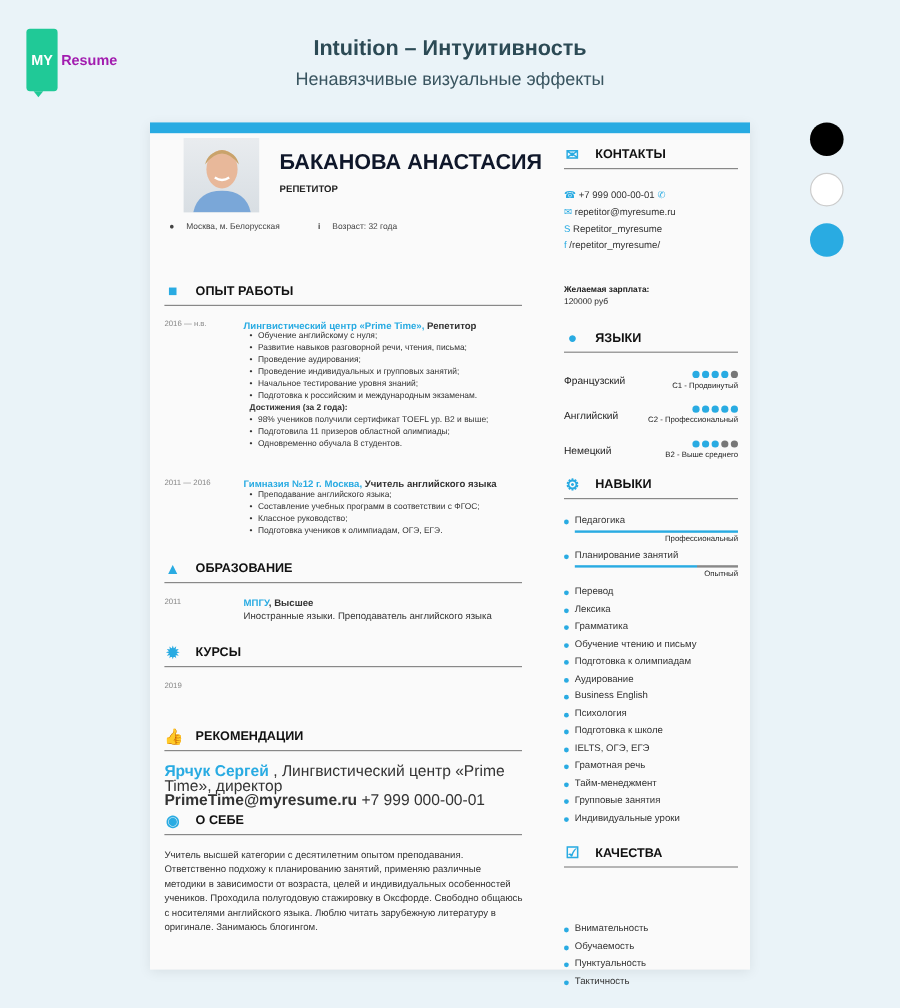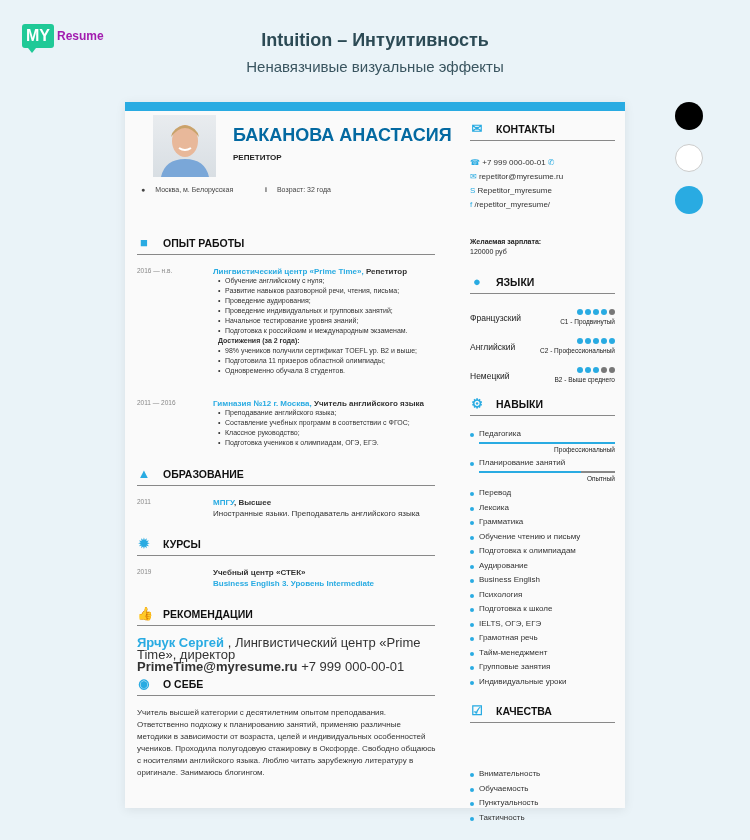--- a/index.html
+++ b/index.html
@@ -1,37 +1,37 @@
 <!DOCTYPE html>
 <html><head>
 <meta charset="utf-8">
 <style>
   * { box-sizing: border-box; margin: 0; padding: 0; }
   body { width: 750px; height: 840px; background: #eaf3f8; font-family: "Liberation Sans", sans-serif; position: relative; overflow: hidden; color: #222; }
   .logo { position: absolute; left: 22px; top: 24px; display: flex; align-items: center; gap: 3px; }
-  .logo-badge { background: #20c997; color: #fff; font-weight: bold; font-size: 16px; padding: 3px 4px; border-radius: 3px; position: relative; }
+  .logo-badge { background: #20c997; color: #fff; font-weight: bold; font-size: 12px; padding: 19px 4px; border-radius: 3px; position: relative; }
   .logo-badge:after { content: ""; position: absolute; left: 6px; bottom: -5px; border-left: 4px solid transparent; border-right: 4px solid transparent; border-top: 5px solid #20c997; }
   .logo-text { font-size: 12px; font-weight: bold; color: #a21caf; }
   .title { position: absolute; top: 30px; left: 0; width: 750px; text-align: center; font-size: 18px; font-weight: bold; color: #2c4a55; }
   .subtitle { position: absolute; top: 58px; left: 0; width: 750px; text-align: center; font-size: 15px; color: #3a5560; }
   .swatch { position: absolute; left: 675px; width: 28px; height: 28px; border-radius: 50%; }
   .paper { position: absolute; left: 125px; top: 102px; width: 500px; height: 706px; background: #fafafa; box-shadow: 0 2px 10px rgba(0,0,0,0.08); }
   .topbar { height: 9px; background: #29abe2; }
   .left { position: absolute; left: 12px; top: 9px; width: 300px; }
   .right { position: absolute; left: 345px; top: 9px; width: 145px; }
   .photo { position: absolute; left: 16px; top: 4px; width: 63px; height: 62px; background: linear-gradient(#e9ecef, #d8dee3); overflow: hidden; }
-  .name { position: absolute; left: 96px; top: 14px; font-size: 18px; font-weight: bold; color: #0369a1; white-space: nowrap; }
+  .name { position: absolute; left: 96px; top: 14px; font-size: 18px; font-weight: bold; color: #0f172a; white-space: nowrap; }
   .role { position: absolute; left: 96px; top: 42px; font-size: 8px; font-weight: bold; }
   .meta { position: absolute; top: 75px; font-size: 7px; color: #444; display: flex; gap: 10px; align-items: center; }
   .sec-head { position: absolute; display: flex; align-items: center; gap: 12px; font-weight: bold; font-size: 10.5px; color: #111; border-bottom: 1px solid #888; padding-bottom: 5px; }
   .ico { width: 14px; height: 12px; color: #29abe2; font-size: 13px; line-height: 12px; text-align: center; }
   .blue { color: #29abe2; }
   .entry { position: absolute; font-size: 7px; color: #333; }
   .date { position: absolute; left: 0; color: #888; font-size: 6.5px; }
-  .ebody { position: absolute; left: 76px; width: 240px; }
+  .ebody { position: absolute; left: 66px; width: 240px; }
   .etitle { font-size: 8px; font-weight: bold; }
   ul.b { list-style: none; padding-left: 12px; }
   ul.b li { line-height: 10px; font-size: 7px; position: relative; }
   ul.b li:before { content: "•"; position: absolute; left: -7px; }
   .rs-item { font-size: 8px; line-height: 14.5px; position: relative; padding-left: 9px; color: #333; }
   .rs-item:before { content: ""; position: absolute; left: 0; top: 6px; width: 4px; height: 4px; background: #29abe2; border-radius: 50%; }
   .dots { display: flex; gap: 2px; }
   .dot { width: 6px; height: 6px; border-radius: 50%; }
 </style>
 </head>
@@ -121,24 +121,20 @@
         <div style="font-size:8px;margin-top:2px">Иностранные языки. Преподаватель английского языка</div>
       </div>
     </div>
 
     <div class="sec-head" style="top:427px;width:298px">
         <span class="ico">✹</span>
         <span>КУРСЫ</span>
       </div>
     <div class="entry" style="top:457px;width:310px;height:30px">
       <span class="date">2019</span>
-      <div class="ebody" style="width:250px">
-        <div class="etitle">Учебный центр «СТЕК»</div>
-        <div class="etitle blue" style="margin-top:2px">Business English 3. Уровень Intermediate</div>
-      </div>
     </div>
 
     <div class="sec-head" style="top:497px;width:298px">
         <span class="ico">👍</span>
         <span>РЕКОМЕНДАЦИИ</span>
       </div>
     <div class="entry" style="top:526px;width:310px;font-size:13px;line-height:12px">
       <div><span class="blue" style="font-weight:bold">Ярчук Сергей</span><span> , Лингвистический центр «Prime Time», директор</span></div>
       <div><span style="font-weight:bold">PrimeTime@myresume.ru</span><span> +7 999 000-00-01</span></div>
     </div>

